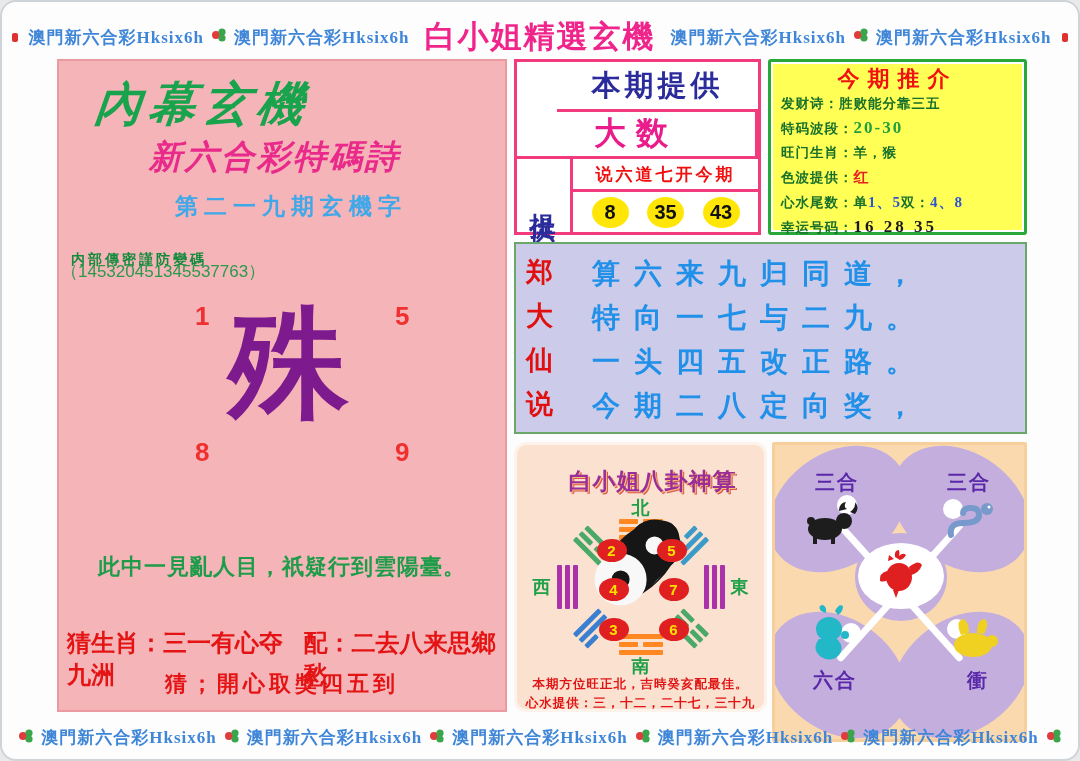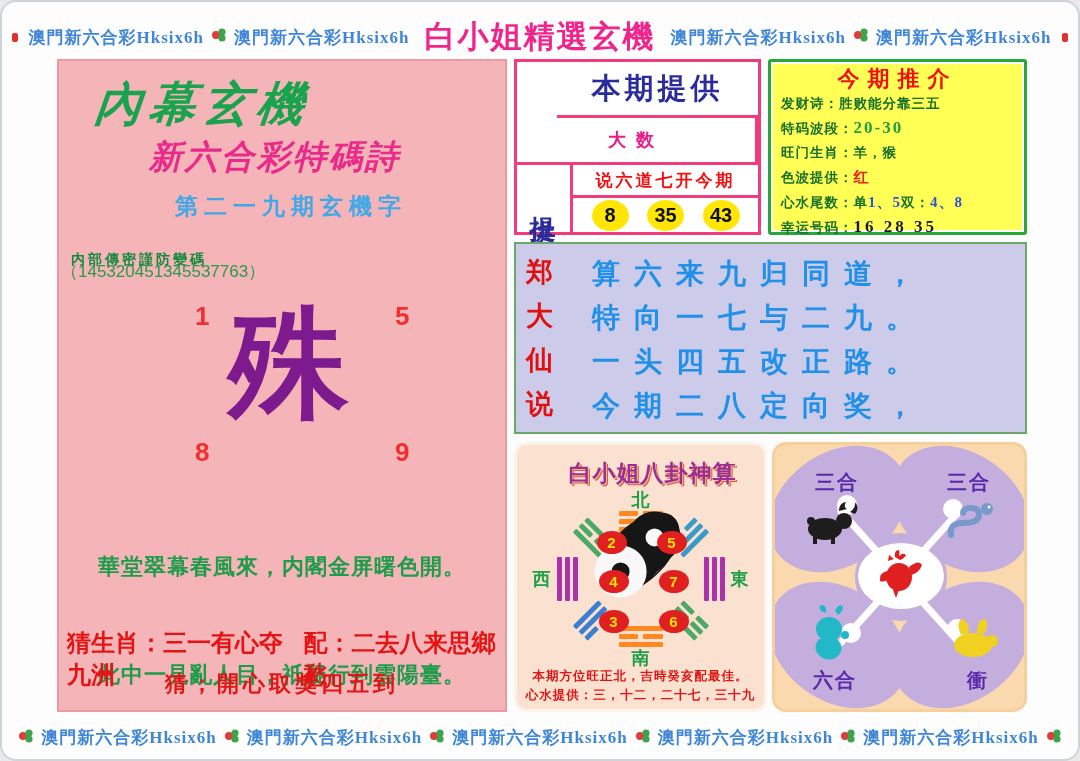--- a/index.html
+++ b/index.html
@@ -37,25 +37,25 @@
   .lp-poem { position:absolute; left:0; right:0; top:416px; text-align:center; color:#1f9c4a;
              font-size:22px; font-weight:bold; line-height:36px; letter-spacing:1px; white-space:pre; }
   .lp-zodiac { position:absolute; left:0; right:0; top:566px; padding:0 8px; display:flex;
                justify-content:center; color:#e41414; font-size:24px; font-weight:bold; }
   .lp-guess { position:absolute; left:0; right:0; top:608px; text-align:center; color:#e41414;
               font-size:22px; font-weight:bold; letter-spacing:4px; }
 
   
   .provide-panel { position:absolute; left:512px; top:57px; width:247px; height:176px;
                    background:#fff; border:3px solid #f23b7d; display:flex; flex-direction:column; }
-  .pp-title { height:56px; border-bottom:3px solid #f23b7d; display:flex; align-items:center;
+  .pp-title { height:50px; border-bottom:3px solid #f23b7d; display:flex; align-items:center;
               justify-content:center; color:#2b2b9b; font-size:29px; font-weight:bold; letter-spacing:4px;margin-left:40px; }
   .pp-cols { height:47px; border-bottom:3px solid #f23b7d; display:flex; }
   .pp-col { flex:1; display:flex; align-items:center; justify-content:center; color:#ea1c8c;
-            font-size:18px; font-weight:bold; letter-spacing:10px; }
+            font-size:32px; font-weight:bold; letter-spacing:10px; }
   .pp-col:first-child { border-right:3px solid #f23b7d; }
   .pp-bottom { flex:1; display:flex; }
   .pp-provide { width:56px; border-right:3px solid #f23b7d; display:flex; align-items:center;
                 justify-content:center; color:#2b2b9b; font-size:26px; font-weight:bold;
                 writing-mode:vertical-rl; text-orientation:upright; letter-spacing:4px; }
   .pp-right { flex:1; display:flex; flex-direction:column; }
   .pp-hint { height:33px; border-bottom:3px solid #f23b7d; display:flex; align-items:center;
              justify-content:center; color:#f01010; font-size:17px; font-weight:bold; letter-spacing:3px; }
   .pp-nums { flex:1; display:flex; align-items:center; justify-content:space-evenly; }
   .num-ball { width:37px; height:31px; border-radius:50%; background:#ffe606; color:#111;
@@ -78,21 +78,21 @@
   .immortal-panel { position:absolute; left:512px; top:240px; width:513px; height:192px;
                     background:#cccbe9; border:2px solid #6aa86a; display:flex; padding:8px 10px; }
   .ip-speaker { width:38px; display:flex; flex-direction:column; justify-content:space-between;
                 padding:2px 0; color:#e01010; font-size:27px; font-weight:bold; }
   .ip-lines { flex:1; padding-left:28px; color:#2090e8; font-size:28px; font-weight:bold;
               line-height:44px; letter-spacing:14px; white-space:nowrap; }
 
   
   .bagua-panel { position:absolute; left:512px; top:440px; width:253px; height:270px;
                  background:#fbe2d0; border:3px solid #fdf3ea; border-radius:12px; overflow:hidden; }
-  .bp-title { margin-top:13px; text-align:center; font-size:23px; font-weight:bold; color:#9a2d9a;
+  .bp-title { margin-top:21px; text-align:center; font-size:23px; font-weight:bold; color:#9a2d9a;
               text-shadow:1px 1px 0 #f3c27a, 2px 2px 0 #e05050; letter-spacing:1px;padding-left:24px; }
   .bagua { position:relative; width:216px; height:176px; margin:2px auto 0; }
   .dir { position:absolute; color:#1fa048; font-size:18px; font-weight:bold; }
   .dir.n { left:50%; top:-3px; transform:translateX(-50%); }
   .dir.s { left:50%; bottom:-3px; transform:translateX(-50%); }
   .dir.w { left:0; top:50%; transform:translateY(-50%); }
   .dir.e { right:0; top:50%; transform:translateY(-50%); }
   .tri { position:absolute; display:flex; flex-direction:column; gap:3px; }
   .tri .bar { height:5px; border-radius:1px; }
   .tri .split { display:flex; gap:5px; }
@@ -106,22 +106,22 @@
              background:#f8f8f8; border:17px solid #161616; border-radius:50%; }
   .yinyang::after { content:""; position:absolute; top:50%; left:50%; width:18px; height:18px;
              background:#161616; border:17px solid #f8f8f8; border-radius:50%; }
   .oval { position:absolute; width:30px; height:23px; border-radius:50%; background:#e02020;
           color:#ffe000; font-size:15px; font-weight:bold; display:flex; align-items:center;
           justify-content:center; z-index:5; }
   .bp-note { text-align:center; color:#e01414; font-size:12.5px; font-weight:bold;
              line-height:19px; letter-spacing:1px; }
 
   
-  .zodiac-panel { position:absolute; left:770px; top:440px; width:255px; height:270px;
-                  background:#fbd9ae; border:3px solid #f6cf9c; border-radius:14px; overflow:hidden; }
+  .zodiac-panel { position:absolute; left:770px; top:440px; width:255px; height:300px;
+                  background:#fbd9ae; border:3px solid #f6cf9c; border-radius:2px; overflow:hidden; }
   .lobe { position:absolute; width:150px; height:112px; background:#c3aede; border-radius:50%; }
   .lobe.tl { left:-12px; top:8px;  transform:rotate(-36deg); }
   .lobe.tr { right:-12px; top:8px; transform:rotate(36deg); }
   .lobe.bl { left:-12px; bottom:8px; transform:rotate(36deg); }
   .lobe.br { right:-12px; bottom:8px; transform:rotate(-36deg); }
   .lobe.center { left:80px; top:88px; width:92px; height:88px; }
   .xline { position:absolute; left:50%; top:50%; width:184px; height:7px; background:#fff;
            border-radius:4px; z-index:2; }
   .xline.a { transform:translate(-50%,-50%) rotate(48deg); }
   .xline.b { transform:translate(-50%,-50%) rotate(-48deg); }
@@ -162,21 +162,20 @@
     <div class="lp-title2">新六合彩特碼詩</div>
     <div class="lp-issue serif">第二一九期玄機字</div>
     <div class="lp-secret-label serif">内部傳密謹防變碼</div>
     <div class="lp-secret-code">（145320451345537763）</div>
     <div class="lp-num" style="left:136px; top:240px;">1</div>
     <div class="lp-num" style="left:336px; top:240px;">5</div>
     <div class="lp-char serif">殊</div>
     <div class="lp-num" style="left:136px; top:376px;">8</div>
     <div class="lp-num" style="left:336px; top:376px;">9</div>
     <div class="lp-poem serif">
-      <div>華堂翠幕春風來，内閣金屏曙色開。</div>
       <div>此中一見亂人目，祇疑行到雲陽臺。</div>
       
       
     </div>
     <div class="lp-zodiac serif">
       <span>猜生肖：三一有心夺九洲</span>
       <span>配：二去八来思鄉愁</span>
     </div>
     <div class="lp-guess serif">猜；開心取獎四五到</div>
   </div>

